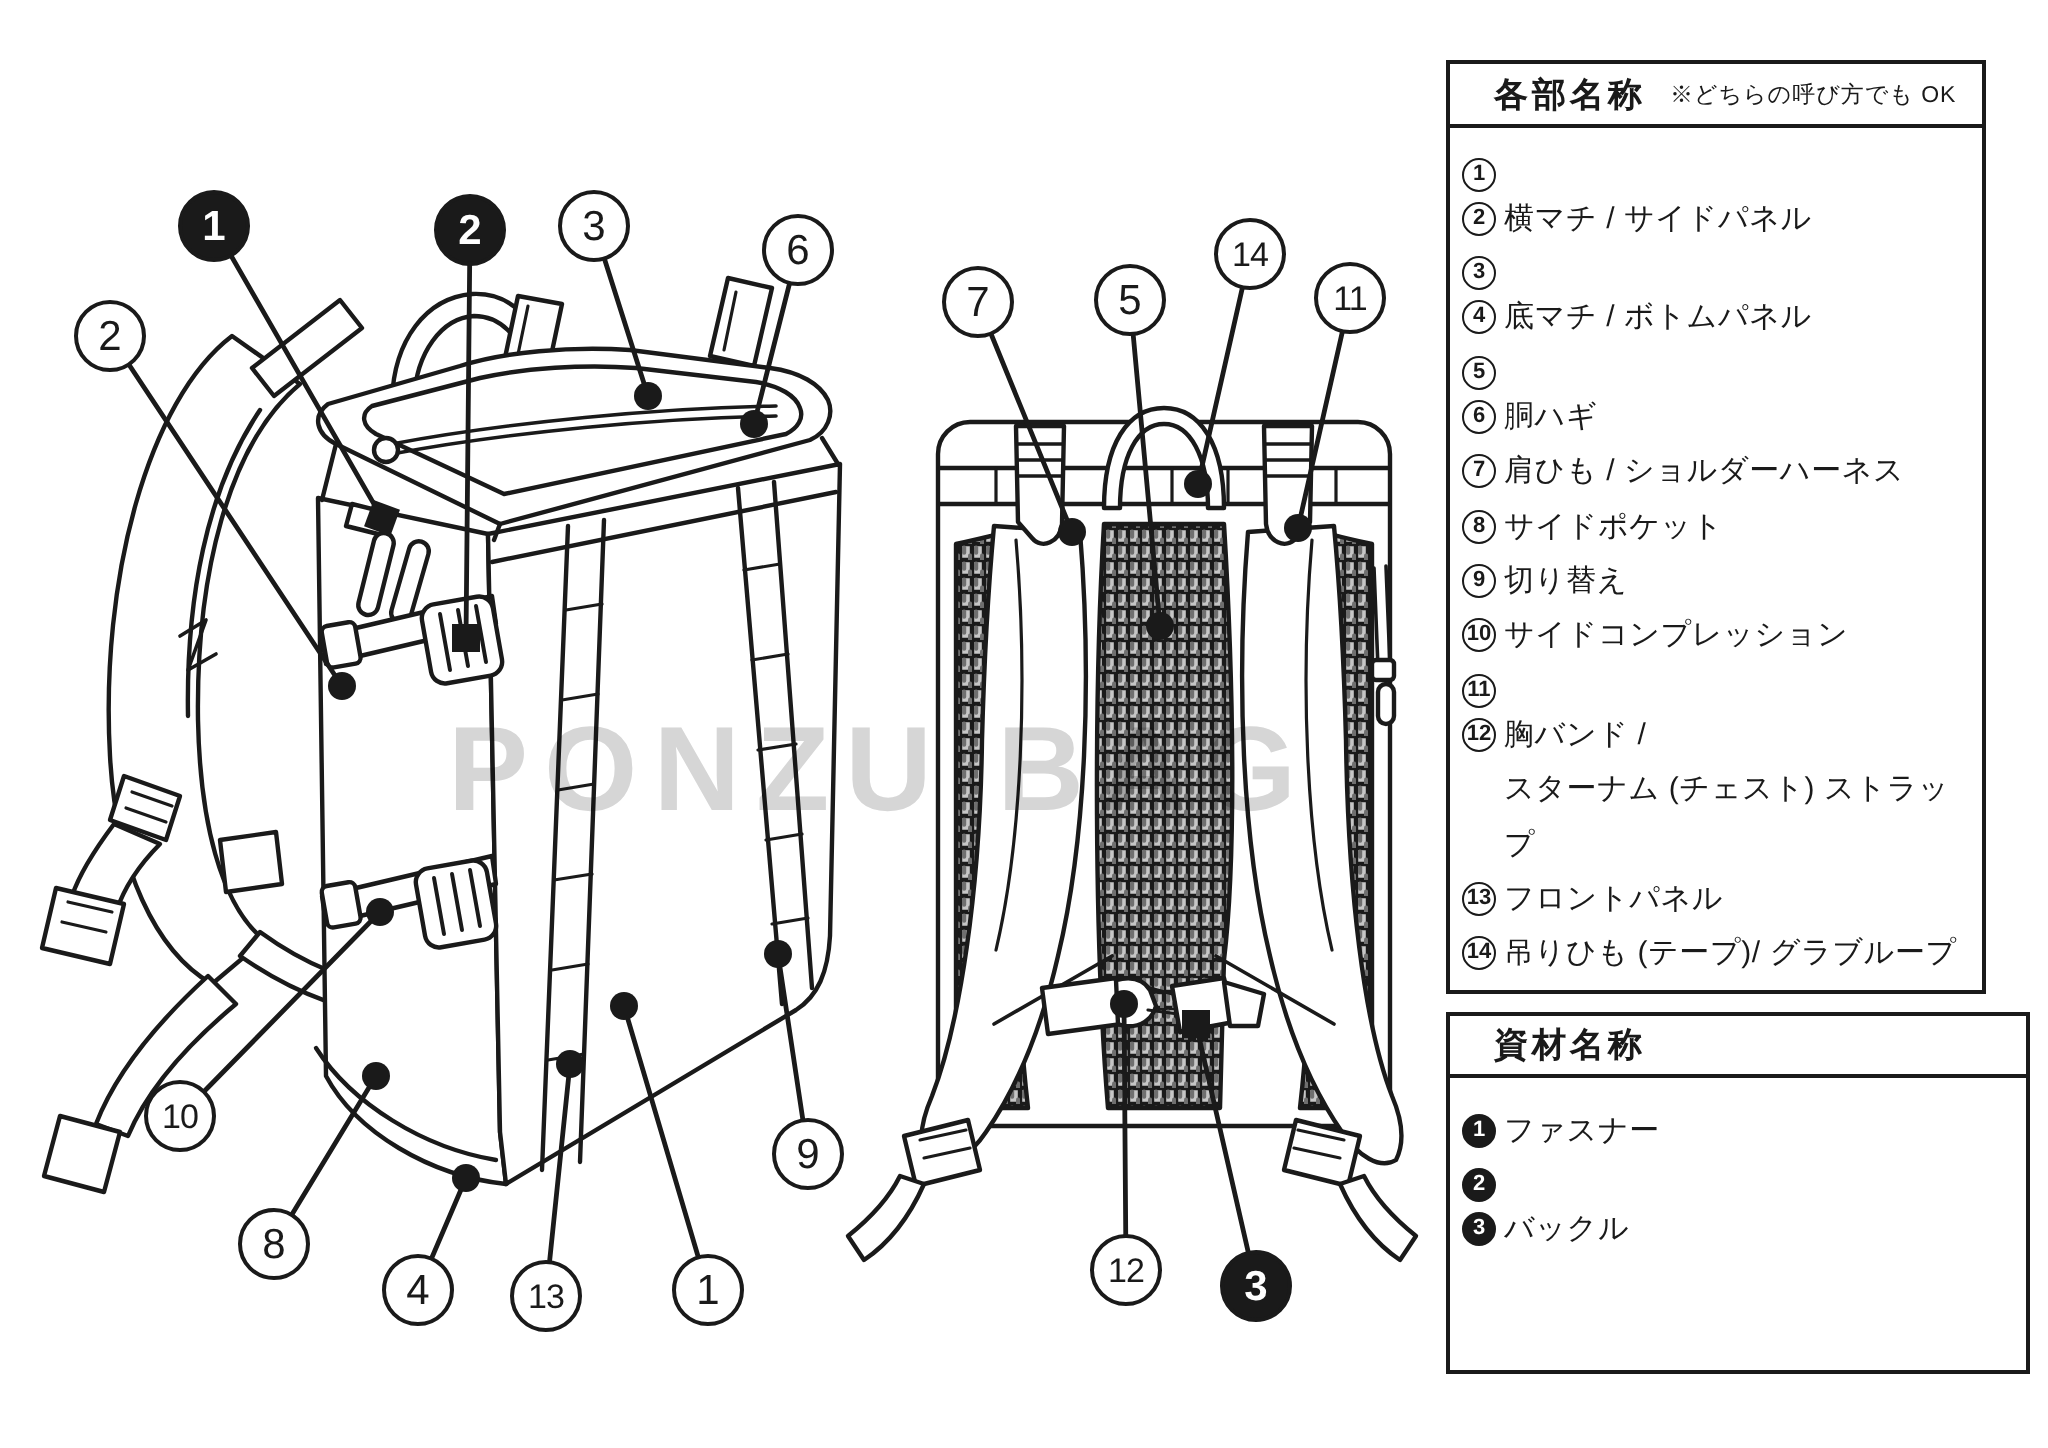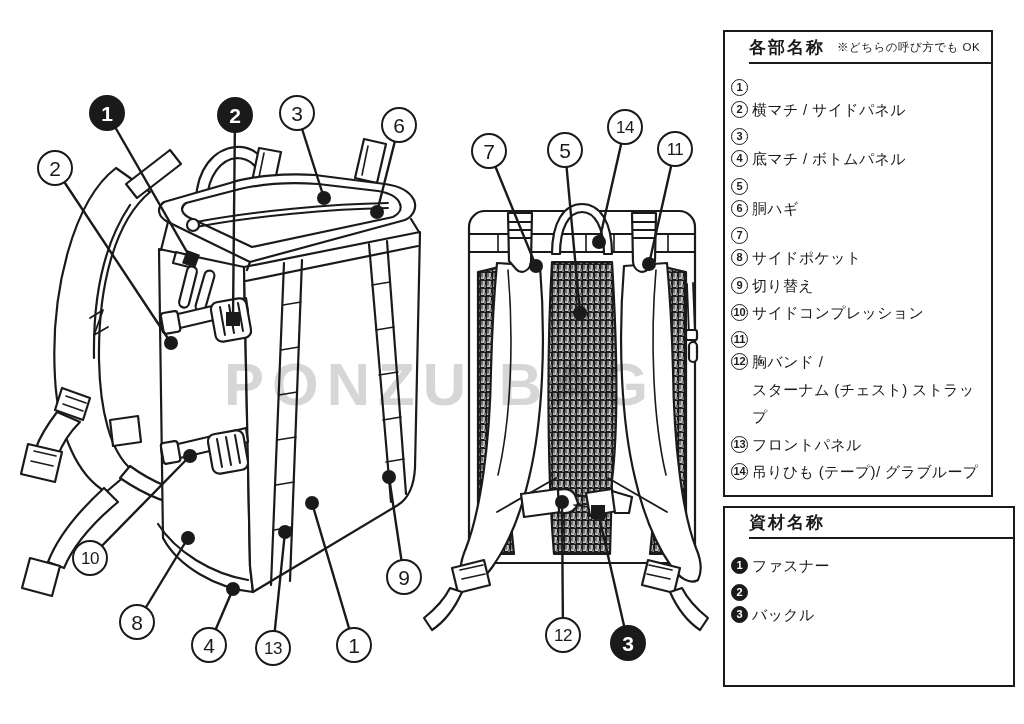--- a/index.html
+++ b/index.html
@@ -19,21 +19,21 @@
   .co.two { font-size:17px; letter-spacing:-0.5px; }
   .co.filled { background:#1a1a1a; color:#fff; font-weight:bold; }
 
   
   .lgbox {
     position:absolute; box-sizing:border-box; background:#fff;
     border:2.5px solid #1a1a1a;
   }
   .lg-hdr {
     box-sizing:border-box; border-bottom:2.5px solid #1a1a1a;
-    display:flex; align-items:center; gap:12px; margin-left:24px;
+    display:flex; align-items:center; gap:12px; padding-left:22px;
   }
   .lg-title { font-size:17px; font-weight:bold; letter-spacing:2px; }
   .lg-note { font-size:11.5px; font-weight:400; letter-spacing:0.5px; }
   .lg-list { list-style:none; margin:0; padding:10px 4px 0 6px; }
   .lg-list li { display:flex; align-items:flex-start; line-height:27.4px; }
   .lnum {
     flex:none; width:17px; height:17px; margin:5px 4px 0 0; box-sizing:border-box;
     border:1.4px solid #1a1a1a; border-radius:50%; background:#fff;
     display:flex; align-items:center; justify-content:center;
     font-size:11px; font-weight:600; line-height:1;
@@ -235,20 +235,21 @@
         </li>
       <li>
           <span class="lnum">5</span>
         </li>
       <li>
           <span class="lnum">6</span>
           <span class="llabel">胴ハギ</span>
         </li>
       <li>
           <span class="lnum">7</span>
+          <span class="llabel">肩ひも / ショルダーハーネス</span>
         </li>
       <li>
           <span class="lnum">8</span>
           <span class="llabel">サイドポケット</span>
         </li>
       <li>
           <span class="lnum">9</span>
           <span class="llabel">切り替え</span>
         </li>
       <li>

